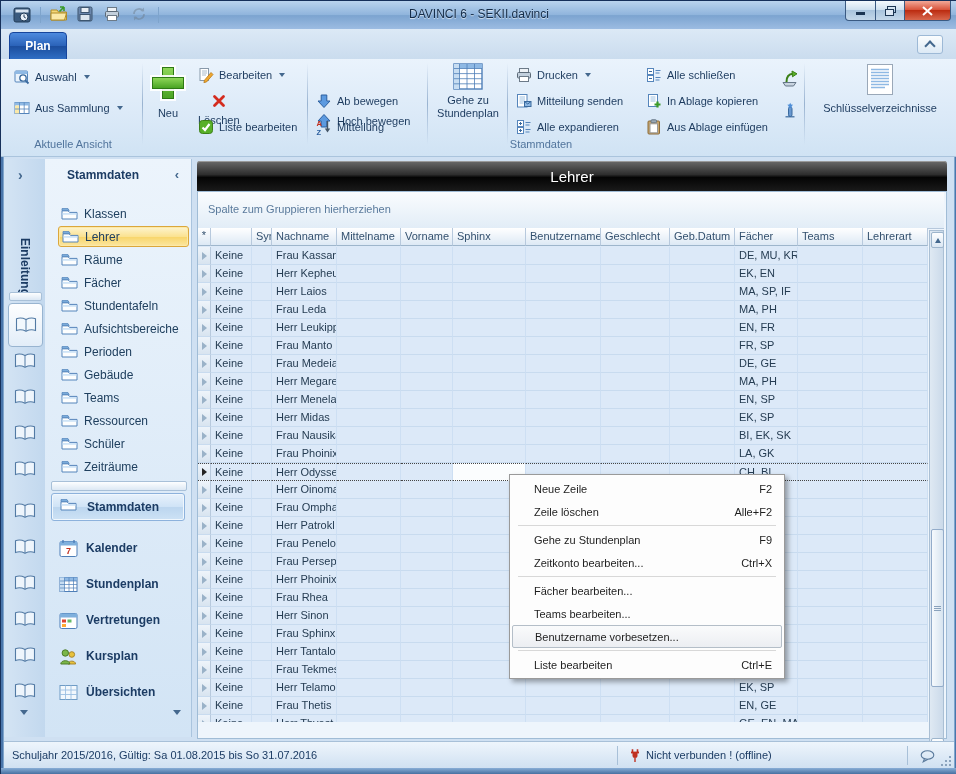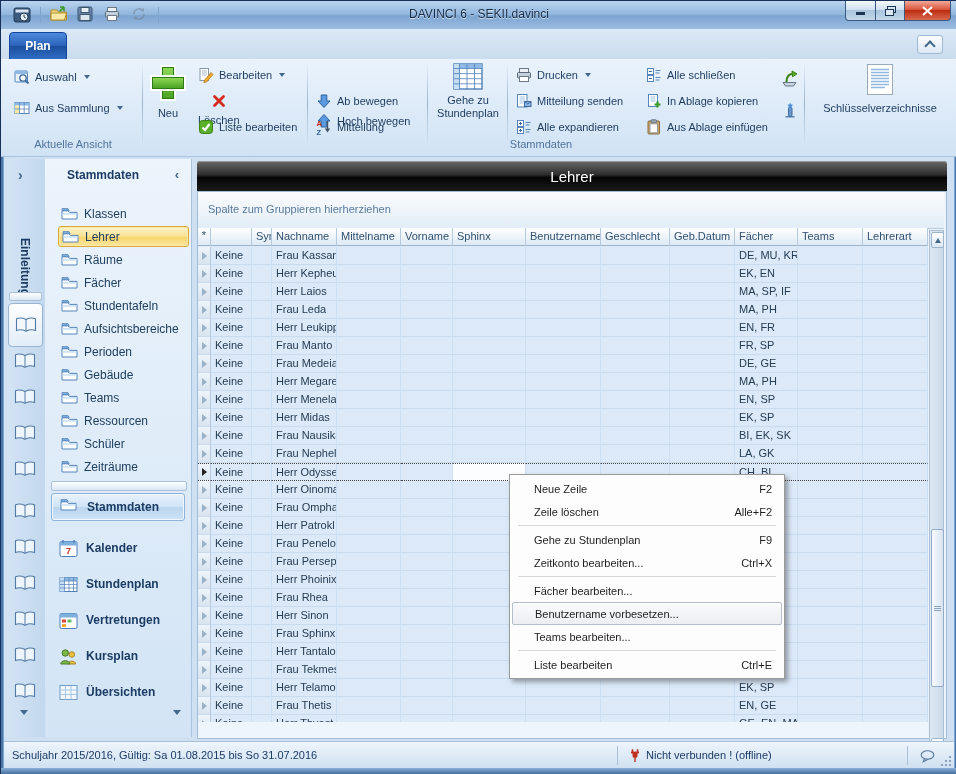--- a/index.html
+++ b/index.html
@@ -886,21 +886,21 @@
             <div class="tcell" style="width: 63px;">BI, EK, SK</div>
             <div class="tcell" style="width: 65px;"></div>
             <div class="tcell" style="width: 65px;"></div>
           </div>
           <div class="trow" style="top: 199px;">
             <div class="tcell ind" style="width: 13px;">
               <span class="row-arrow"></span>
             </div>
             <div class="tcell" style="width: 41px;">Keine</div>
             <div class="tcell" style="width: 20px;"></div>
-            <div class="tcell" style="width: 65px;">Frau Nephel</div>
+            <div class="tcell" style="width: 65px;">Frau Phoinix</div>
             <div class="tcell" style="width: 64px;"></div>
             <div class="tcell" style="width: 52px;"></div>
             <div class="tcell" style="width: 73px;"></div>
             <div class="tcell" style="width: 75px;"></div>
             <div class="tcell" style="width: 69px;"></div>
             <div class="tcell" style="width: 65px;"></div>
             <div class="tcell" style="width: 63px;">LA, GK</div>
             <div class="tcell" style="width: 65px;"></div>
             <div class="tcell" style="width: 65px;"></div>
           </div>
@@ -1209,25 +1209,25 @@
         <span class="sc">F9</span>
       </div>
       <div class="menu-item">
         <span>Zeitkonto bearbeiten...</span>
         <span class="sc">Ctrl+X</span>
       </div>
       <div class="menu-sep"></div>
       <div class="menu-item">
         <span>Fächer bearbeiten...</span>
       </div>
+      <div class="menu-item">
+        <span>Teams bearbeiten...</span>
+      </div>
       <div class="menu-item hl">
         <span>Benutzername vorbesetzen...</span>
-      </div>
-      <div class="menu-item">
-        <span>Teams bearbeiten...</span>
       </div>
       <div class="menu-sep"></div>
       <div class="menu-item">
         <span>Liste bearbeiten</span>
         <span class="sc">Ctrl+E</span>
       </div>
     </div>
 
   <div id="statusbar" class="abs">
     <span class="stext" style="left:8px;">Schuljahr 2015/2016, Gültig: Sa 01.08.2015 bis So 31.07.2016</span>

